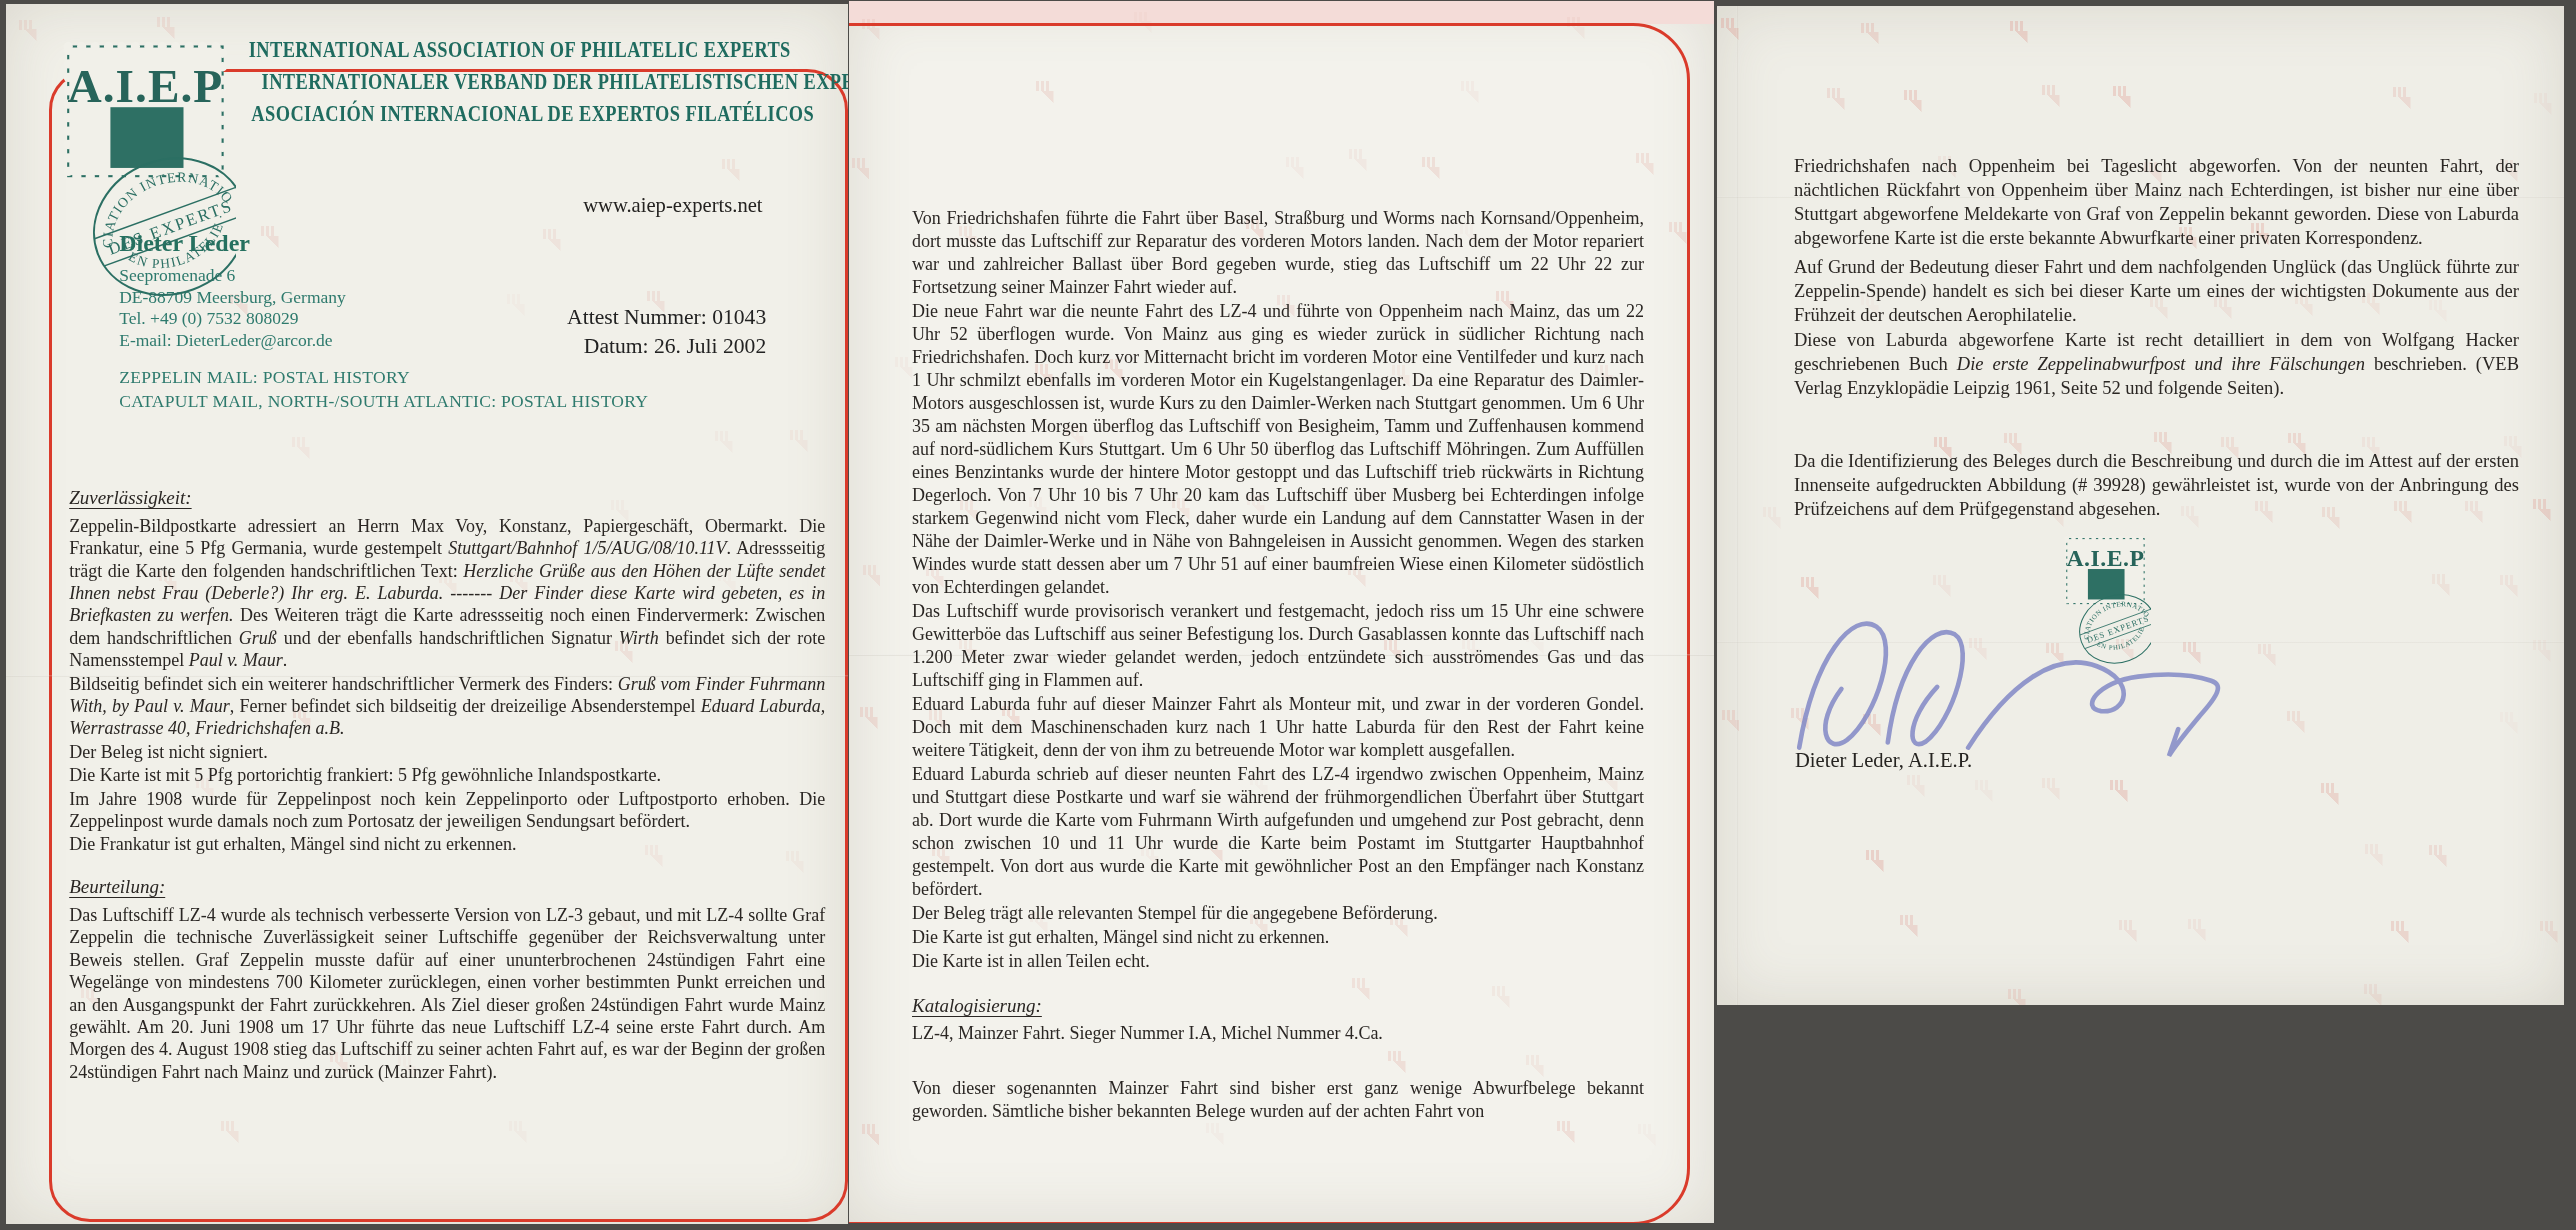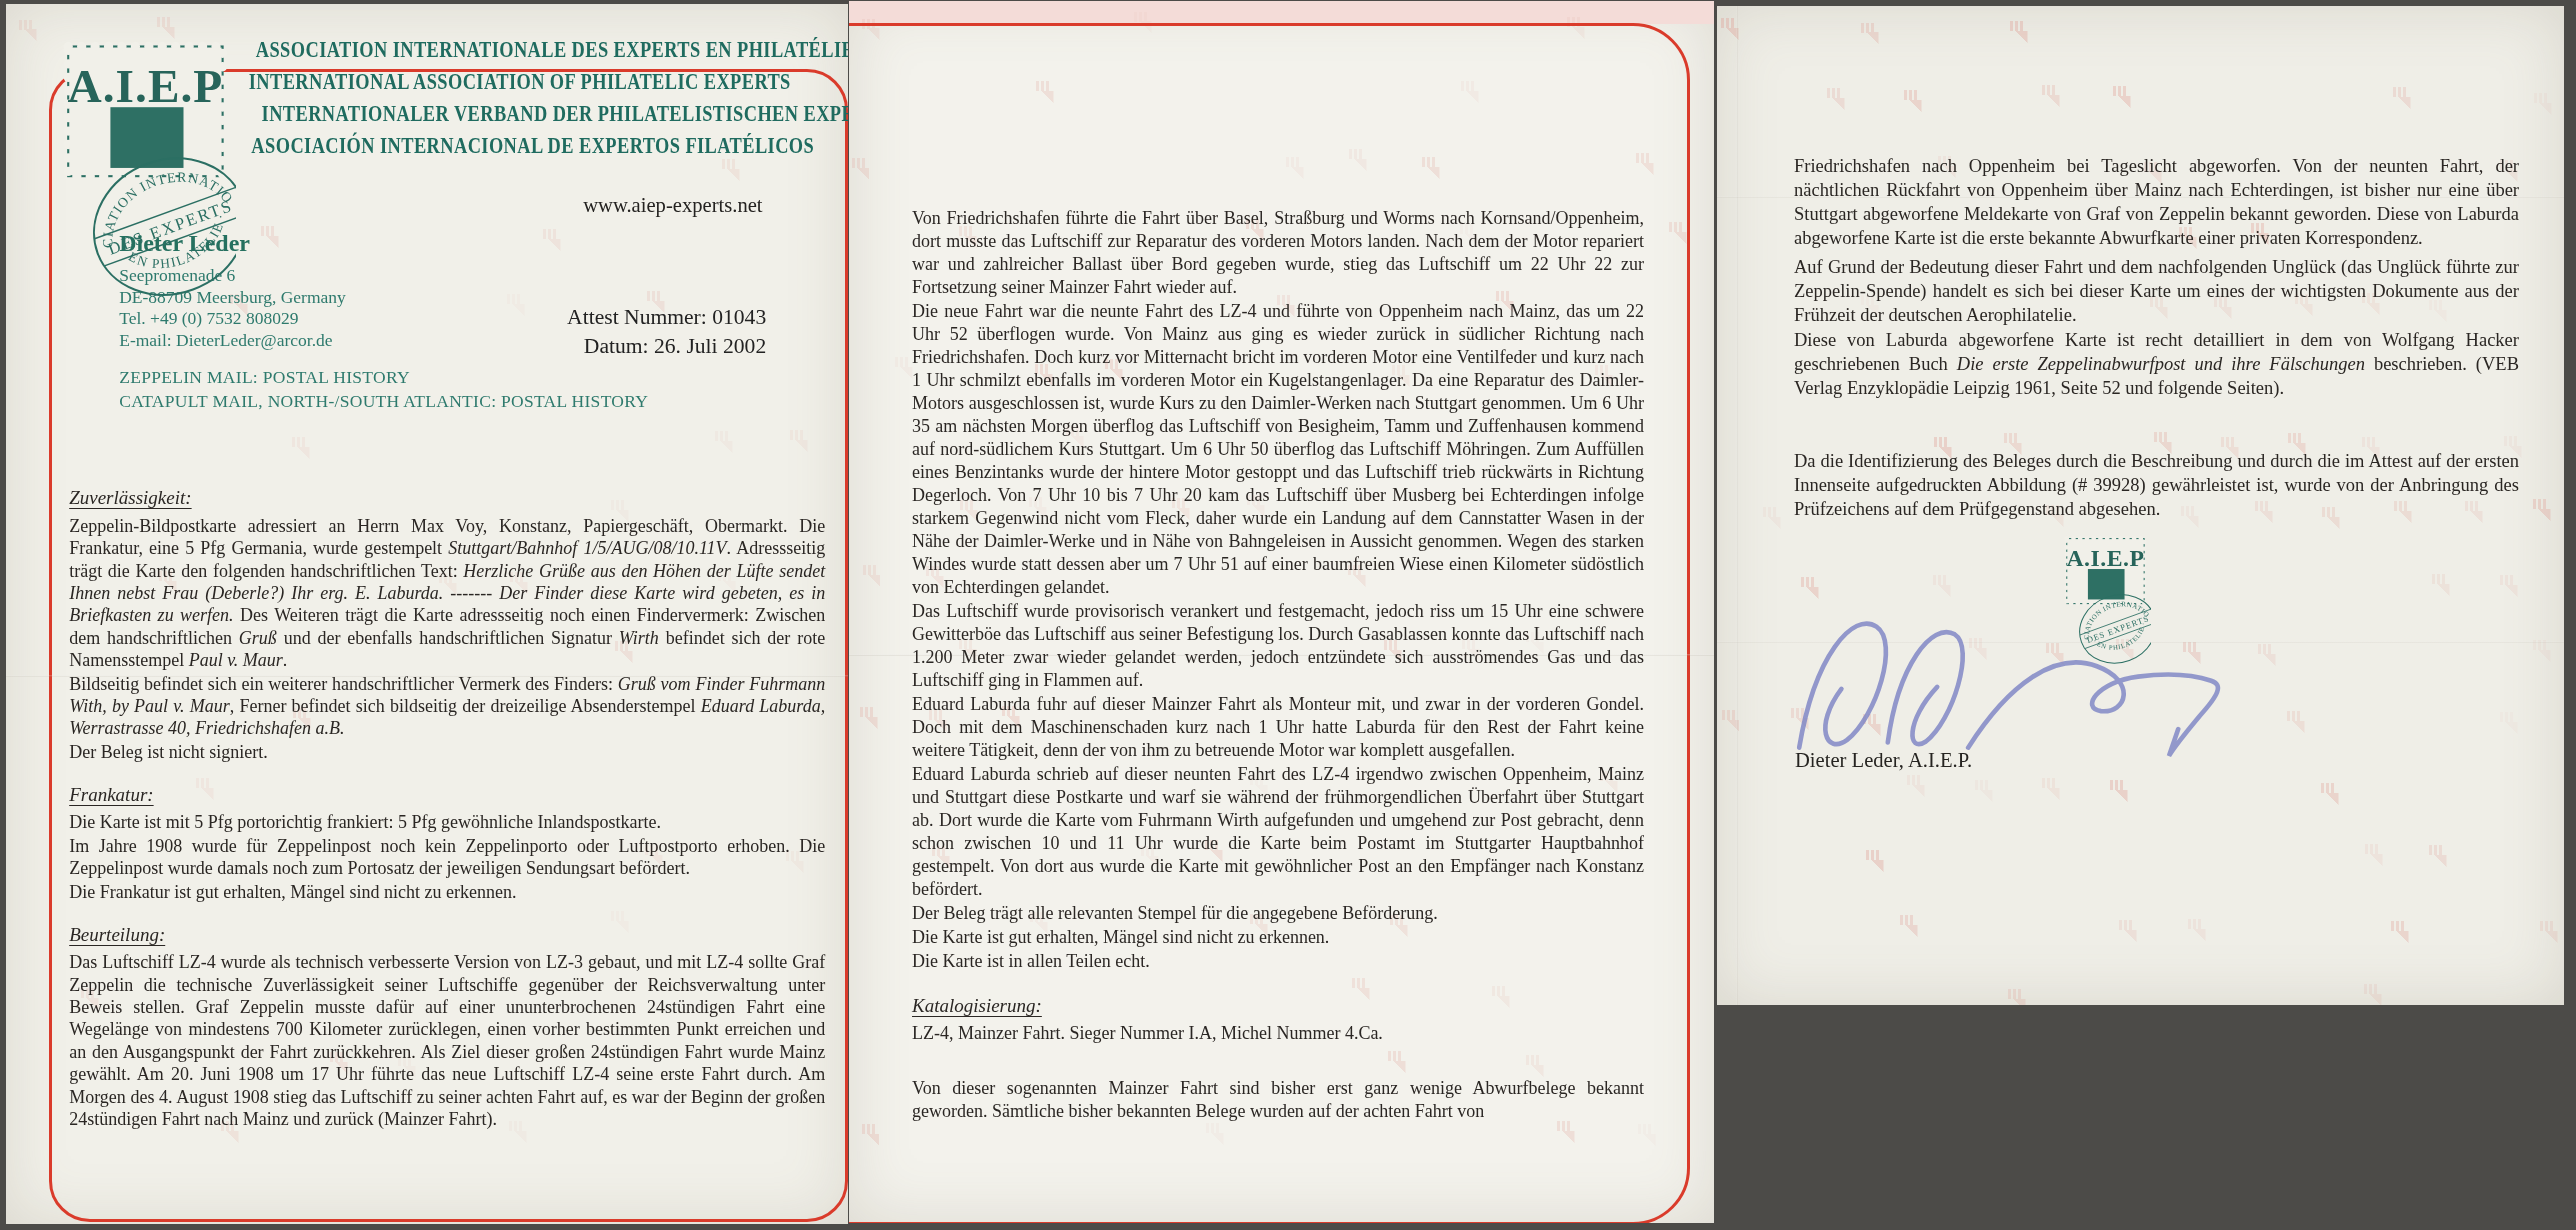--- a/index.html
+++ b/index.html
@@ -119,21 +119,20 @@
               </text>
               <text x="0" y="12" text-anchor="middle" font-family="Liberation Serif, serif" font-size="33" letter-spacing="4" fill="#2b6f63">DES EXPERTS</text>
             </g>
           </g>
         </defs>
         <use href="#aiep-logo"></use>
       </svg>
     </div>
 
     <div class="header-block">
-      <div><span>ASSOCIATION INTERNATIONALE DES EXPERTS EN PHILATÉLIE</span></div>
       <div><span>INTERNATIONAL ASSOCIATION OF PHILATELIC EXPERTS</span></div>
       <div><span>INTERNATIONALER VERBAND DER PHILATELISTISCHEN EXPERTEN</span></div>
       <div><span>ASOCIACIÓN INTERNACIONAL DE EXPERTOS FILATÉLICOS</span></div>
     </div>
 
     <div class="website">www.aiep-experts.net</div>
 
     <div class="contact">
       <div class="cname">Dieter Leder</div>
       <div class="line">Seepromenade 6</div>
@@ -150,21 +149,20 @@
     <div class="specialties">
       <div>ZEPPELIN MAIL: POSTAL HISTORY</div>
       <div>CATAPULT MAIL, NORTH-/SOUTH ATLANTIC: POSTAL HISTORY</div>
     </div>
 
     <div class="txt p1txt">
       <p class="sec-head first">Zuverlässigkeit:</p>
       <p><span>Zeppelin-Bildpostkarte adressiert an Herrn Max Voy, Konstanz, Papiergeschäft, Obermarkt. Die Frankatur, eine 5 Pfg Germania, wurde gestempelt </span><span class="it">Stuttgart/Bahnhof 1/5/AUG/08/10.11V</span><span>. Adressseitig trägt die Karte den folgenden handschriftlichen Text: </span><span class="it">Herzliche Grüße aus den Höhen der Lüfte sendet Ihnen nebst Frau (Deberle?) Ihr erg. E. Laburda. ------- Der Finder diese Karte wird gebeten, es in Briefkasten zu werfen.</span><span> Des Weiteren trägt die Karte adressseitig noch einen Findervermerk: Zwischen dem handschriftlichen </span><span class="it">Gruß</span><span> und der ebenfalls handschriftlichen Signatur </span><span class="it">Wirth</span><span> befindet sich der rote Namensstempel </span><span class="it">Paul v. Maur</span><span>.</span></p>
       <p><span>Bildseitig befindet sich ein weiterer handschriftlicher Vermerk des Finders: </span><span class="it">Gruß vom Finder Fuhrmann With, by Paul v. Maur</span><span>, Ferner befindet sich bildseitig der dreizeilige Absenderstempel </span><span class="it">Eduard Laburda, Werrastrasse 40, Friedrichshafen a.B.</span></p>
       <p><span>Der Beleg ist nicht signiert.</span></p>
-      <p class="sec-head">Frankatur:</p>
       <p><span>Die Karte ist mit 5 Pfg portorichtig frankiert: 5 Pfg gewöhnliche Inlandspostkarte.</span></p>
       <p><span>Im Jahre 1908 wurde für Zeppelinpost noch kein Zeppelinporto oder Luftpostporto erhoben. Die Zeppelinpost wurde damals noch zum Portosatz der jeweiligen Sendungsart befördert.</span></p>
       <p><span>Die Frankatur ist gut erhalten, Mängel sind nicht zu erkennen.</span></p>
       <p class="sec-head">Beurteilung:</p>
       <p><span>Das Luftschiff LZ-4 wurde als technisch verbesserte Version von LZ-3 gebaut, und mit LZ-4 sollte Graf Zeppelin die technische Zuverlässigkeit seiner Luftschiffe gegenüber der Reichsverwaltung unter Beweis stellen. Graf Zeppelin musste dafür auf einer ununterbrochenen 24stündigen Fahrt eine Wegelänge von mindestens 700 Kilometer zurücklegen, einen vorher bestimmten Punkt erreichen und an den Ausgangspunkt der Fahrt zurückkehren. Als Ziel dieser großen 24stündigen Fahrt wurde Mainz gewählt. Am 20. Juni 1908 um 17 Uhr führte das neue Luftschiff LZ-4 seine erste Fahrt durch. Am Morgen des 4. August 1908 stieg das Luftschiff zu seiner achten Fahrt auf, es war der Beginn der großen 24stündigen Fahrt nach Mainz und zurück (Mainzer Fahrt).</span></p>
     </div>
   </div>
 
   <div class="page page2">
     <div class="pinkband"></div>

